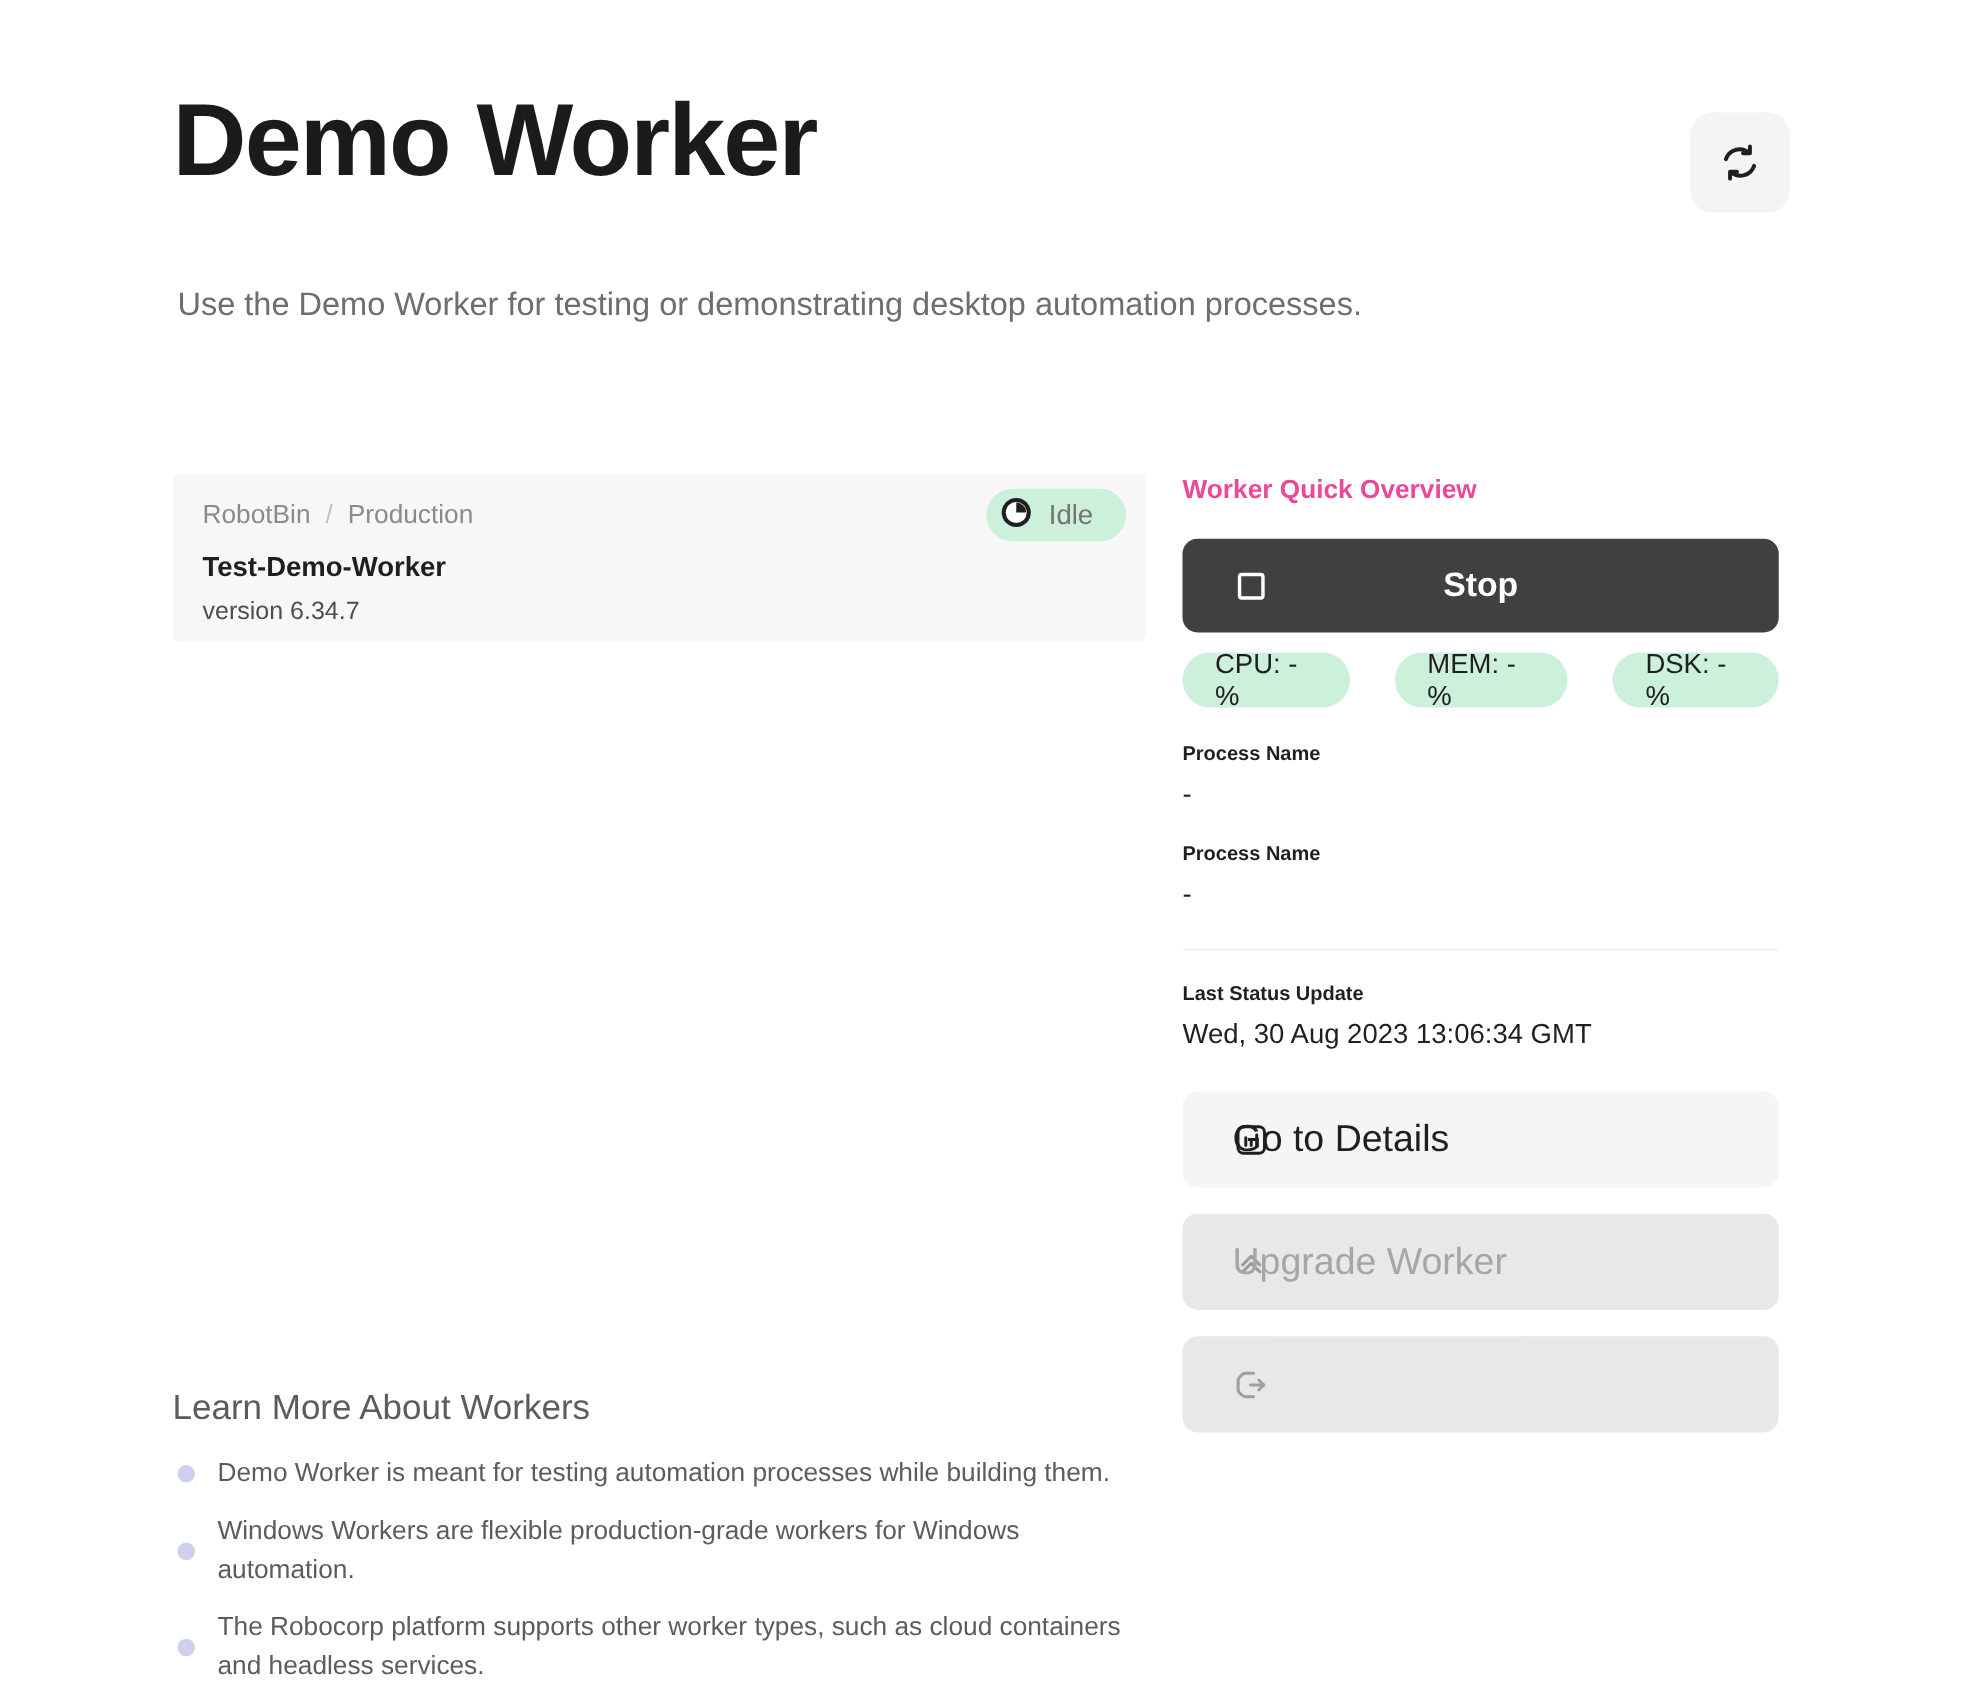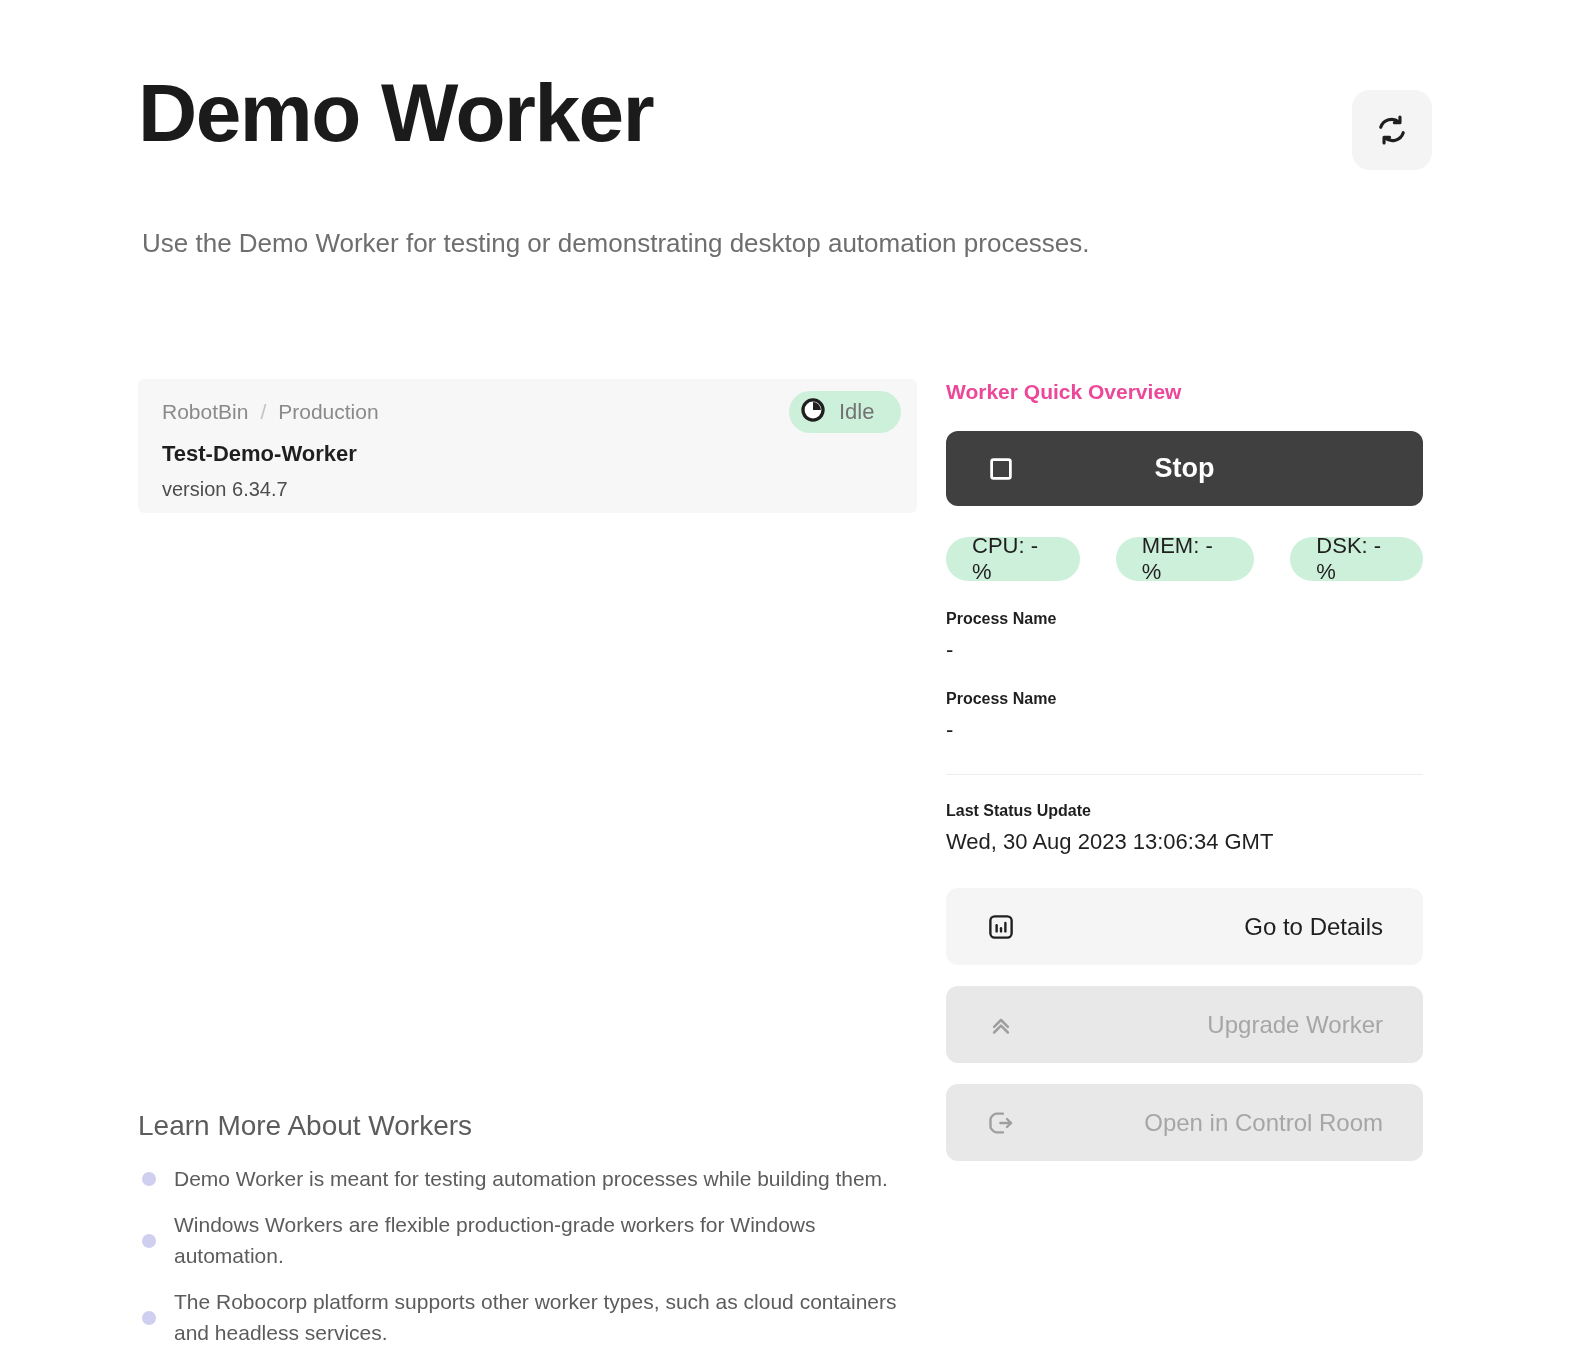--- a/index.html
+++ b/index.html
@@ -186,21 +186,21 @@
     flex: 1;
     text-align: center;
     font-size: 27px;
     font-weight: bold;
     color: #ffffff;
     margin-left: -34px;
   }
   .metric-row {
     display: flex;
     gap: 36px;
-    margin-top: 31px;
+    margin-top: 16px;
   }
   .metric-pill {
     background: #cdf0db;
     border-radius: 22px;
     height: 44px;
     padding: 0 26px;
     display: flex;
     align-items: center;
     justify-content: center;
     font-size: 22px;
@@ -232,22 +232,22 @@
     border: none;
     display: flex;
     align-items: center;
     padding: 0 40px;
     margin-top: 21px;
     cursor: pointer;
     background: #f5f5f5;
   }
   .action-button .btn-label {
     flex: 1;
-    text-align: right;
-    font-size: 24px;
+    text-align: left;
+    font-size: 30px;
     margin-left: -34px;
     color: #1f1f1f;
   }
   .action-button.disabled {
     background: #e8e8e8;
     cursor: default;
   }
   .action-button.disabled .btn-label { color: #a6a6a6; }
   .action-button .icon-slot,
   .stop-button .icon-slot {
@@ -376,15 +376,14 @@
   </button>
 
   <button class="action-button disabled">
     <span class="icon-slot">
       <svg width="30" height="30" viewBox="0 0 24 24" fill="none" stroke="#9e9e9e" stroke-width="1.9" stroke-linecap="round" stroke-linejoin="round">
         <path d="M13.5 4.5H8.2a3 3 0 0 0-2.1.9l-1.6 1.6a3 3 0 0 0-.9 2.1v5.8a3 3 0 0 0 .9 2.1l1.6 1.6a3 3 0 0 0 2.1.9h5.3"></path>
         <line x1="11.5" y1="12" x2="20" y2="12"></line>
         <polyline points="16.8 8.8 20 12 16.8 15.2"></polyline>
       </svg>
     </span>
-    <span class="btn-label">Open in Control Room</span>
   </button>
 </div>
 
 </body></html>

